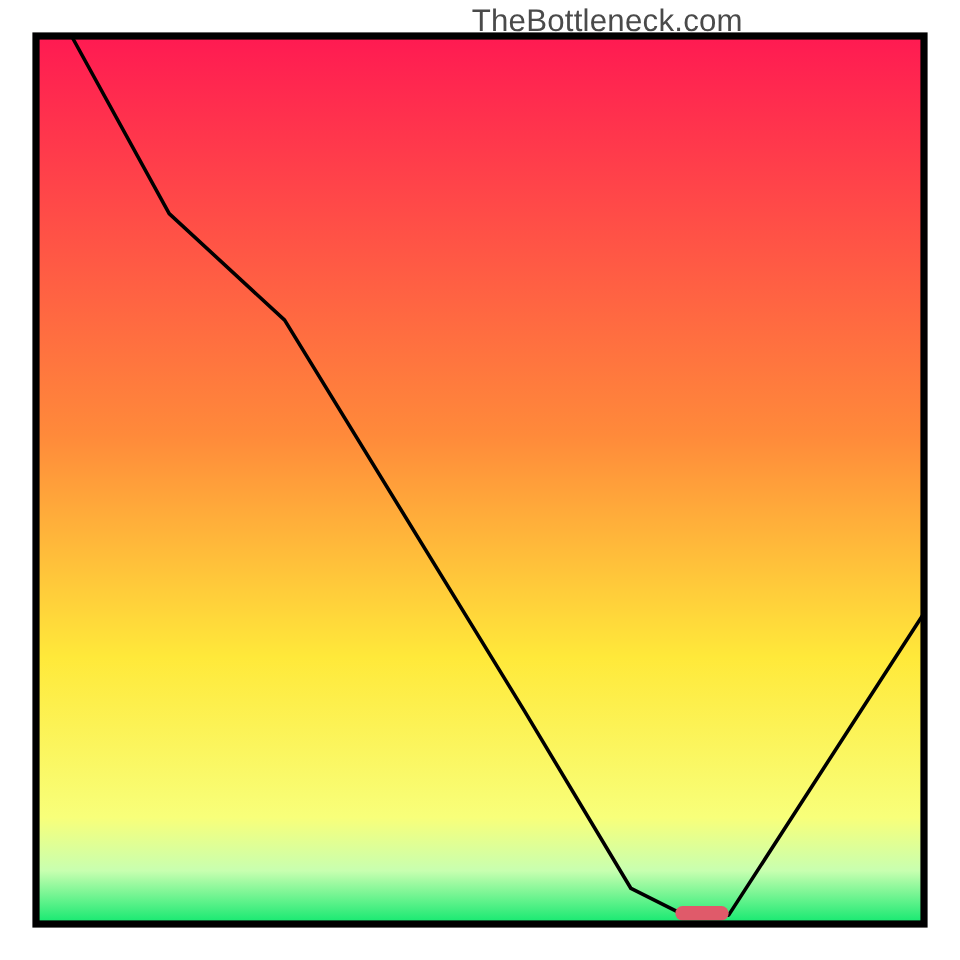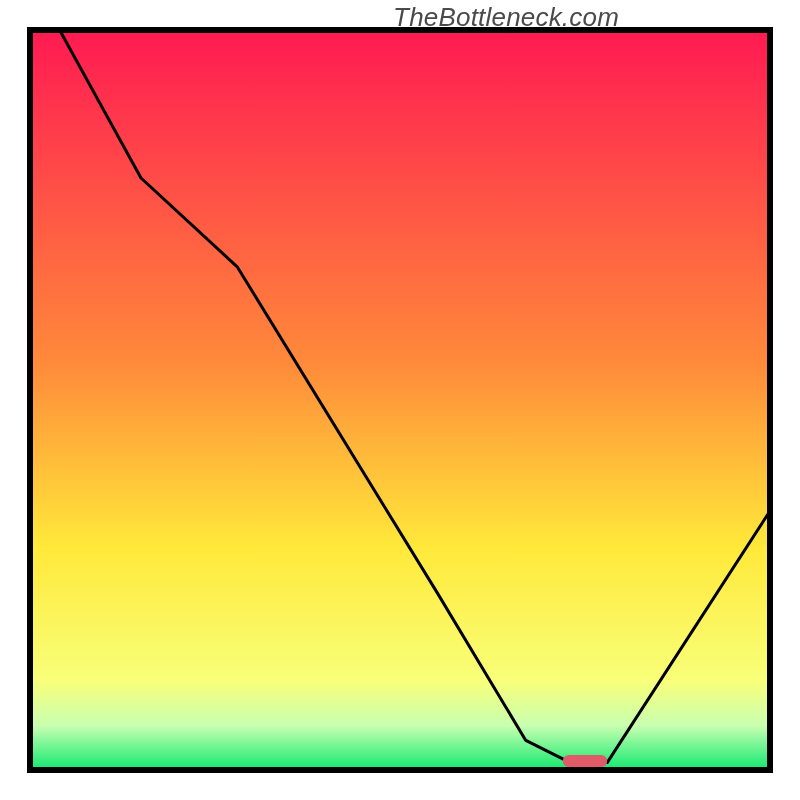--- a/index.html
+++ b/index.html
@@ -7,21 +7,20 @@
     padding: 0;
     width: 800px;
     height: 800px;
     background: #ffffff;
     font-family: Arial, Helvetica, sans-serif;
   }
   .chart-container {
     position: relative;
     width: 635px;
     height: 800px;
-    font-style: italic;
   }
   .watermark {
     position: absolute;
     top: 2px;
     right: 16px;
     font-size: 26px;
     font-weight: 500;
     color: #4a4a4a;
     letter-spacing: 0.2px;
     z-index: 10;

